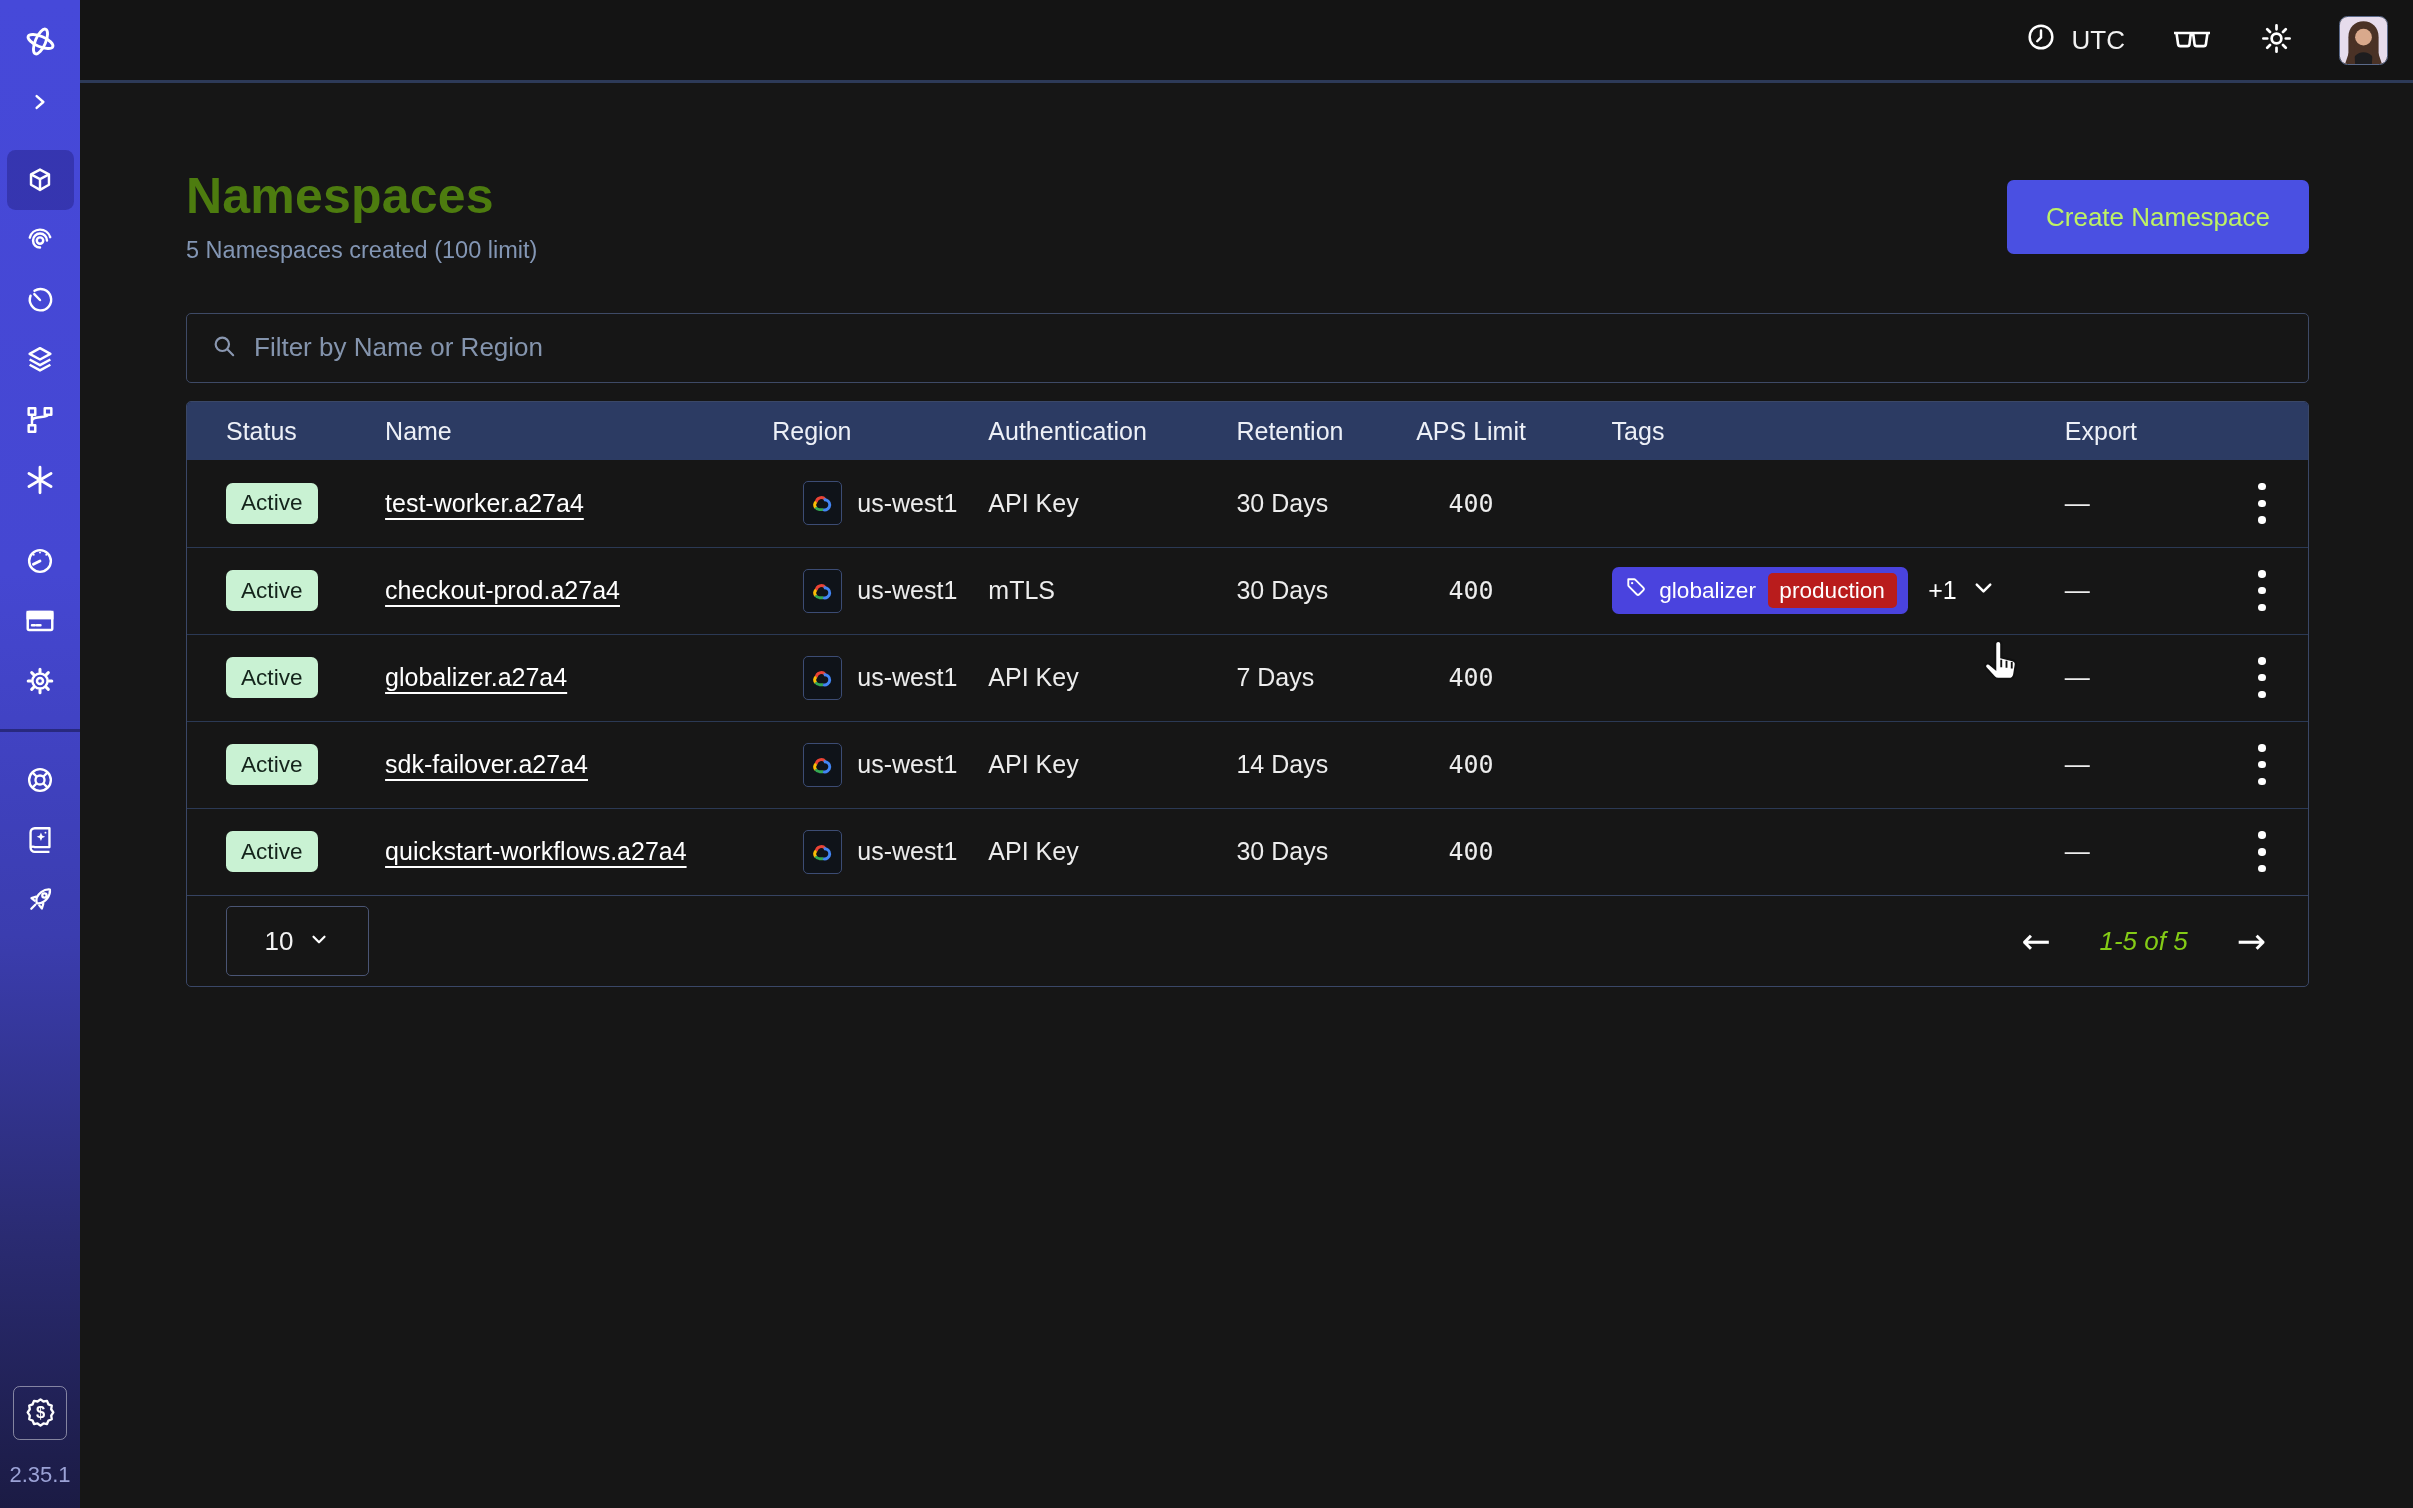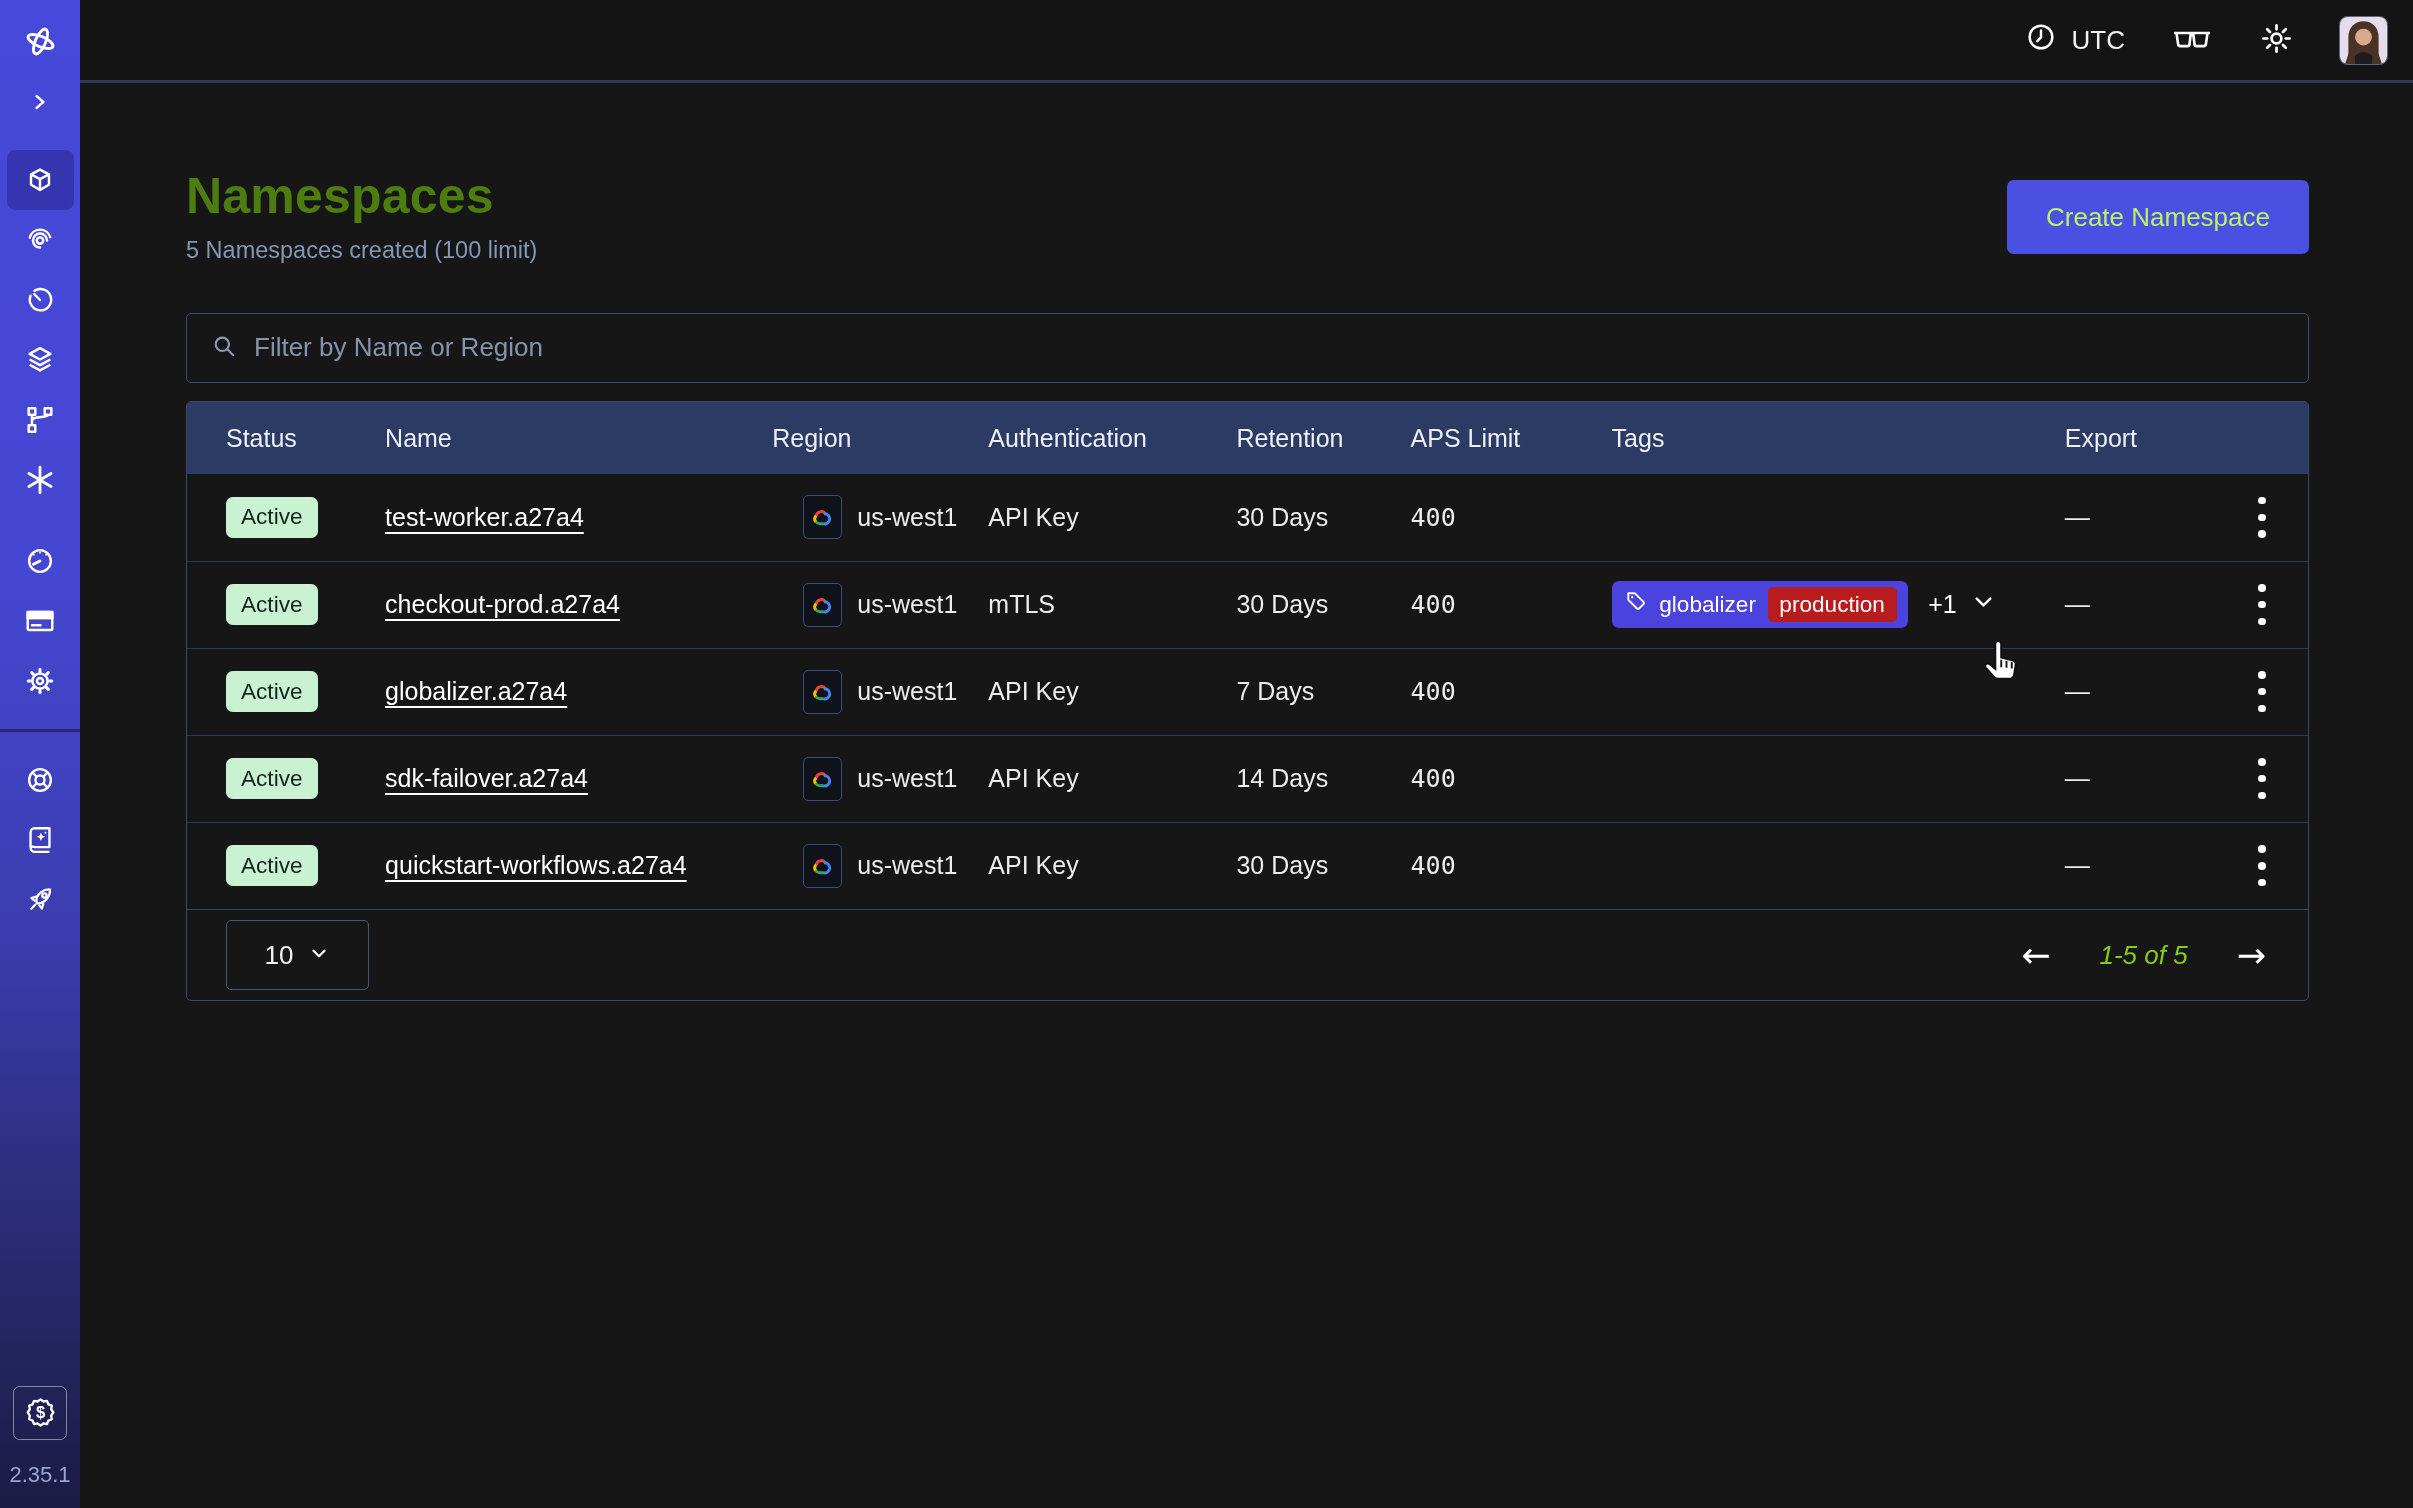--- a/index.html
+++ b/index.html
@@ -44,24 +44,24 @@
     display:flex; align-items:center; padding:0 22px; gap:15px; background:#161616; }
   .filter-box input { flex:1; background:transparent; border:none; outline:none;
     font-size:26px; color:#e6e6e6; font-family:"Liberation Sans", sans-serif; }
   .filter-box input::placeholder { color:#8494ad; }
 
   
   .table-wrap { margin-top:18.4px; border:1.7px solid #3a4767; border-radius:5px; overflow:hidden; }
   table { width:100%; border-collapse:collapse; table-layout:fixed; }
   col.c-status{width:198px} col.c-name{width:387px} col.c-region{width:216px} col.c-auth{width:248px}
   col.c-ret{width:174px} col.c-aps{width:121px} col.c-tags{width:513px} col.c-exp{width:171px} col.c-menu{width:92px}
-  thead th { background:#2c3b63; height:72px; font-size:25px; font-weight:500; color:#edf0f7;
+  thead th { background:#2c3b63; height:58px; font-size:25px; font-weight:500; color:#edf0f7;
     text-align:left; vertical-align:middle; }
   th.first, td.first { padding-left:39px; }
-  th.aps, td.aps { text-align:left; }
+  th.aps, td.aps { text-align:center; }
   th.tags, td.tags { padding-left:80px; }
   th.exp, td.exp { padding-left:20px; }
   tbody td { height:87px; font-size:25px; color:#ededed; vertical-align:middle; }
   tbody tr + tr td { border-top:1.7px solid #2b3954; }
   .badge { display:inline-block; background:#c9f2d3; color:#14241b; font-size:22.6px; font-weight:500;
     padding:7.5px 15px; border-radius:6.7px; }
   .ns-link { color:#ffffff; text-decoration:underline; text-underline-offset:5.9px; text-decoration-thickness:1.7px; cursor:pointer; }
   .region-cell { display:flex; align-items:center; gap:15px;justify-content:center; }
   .gcp-box { width:39px; height:44px; border:1.7px solid #3c4c74; border-radius:5px; background:#0f1319;
     display:flex; align-items:center; justify-content:center; flex:none; }

